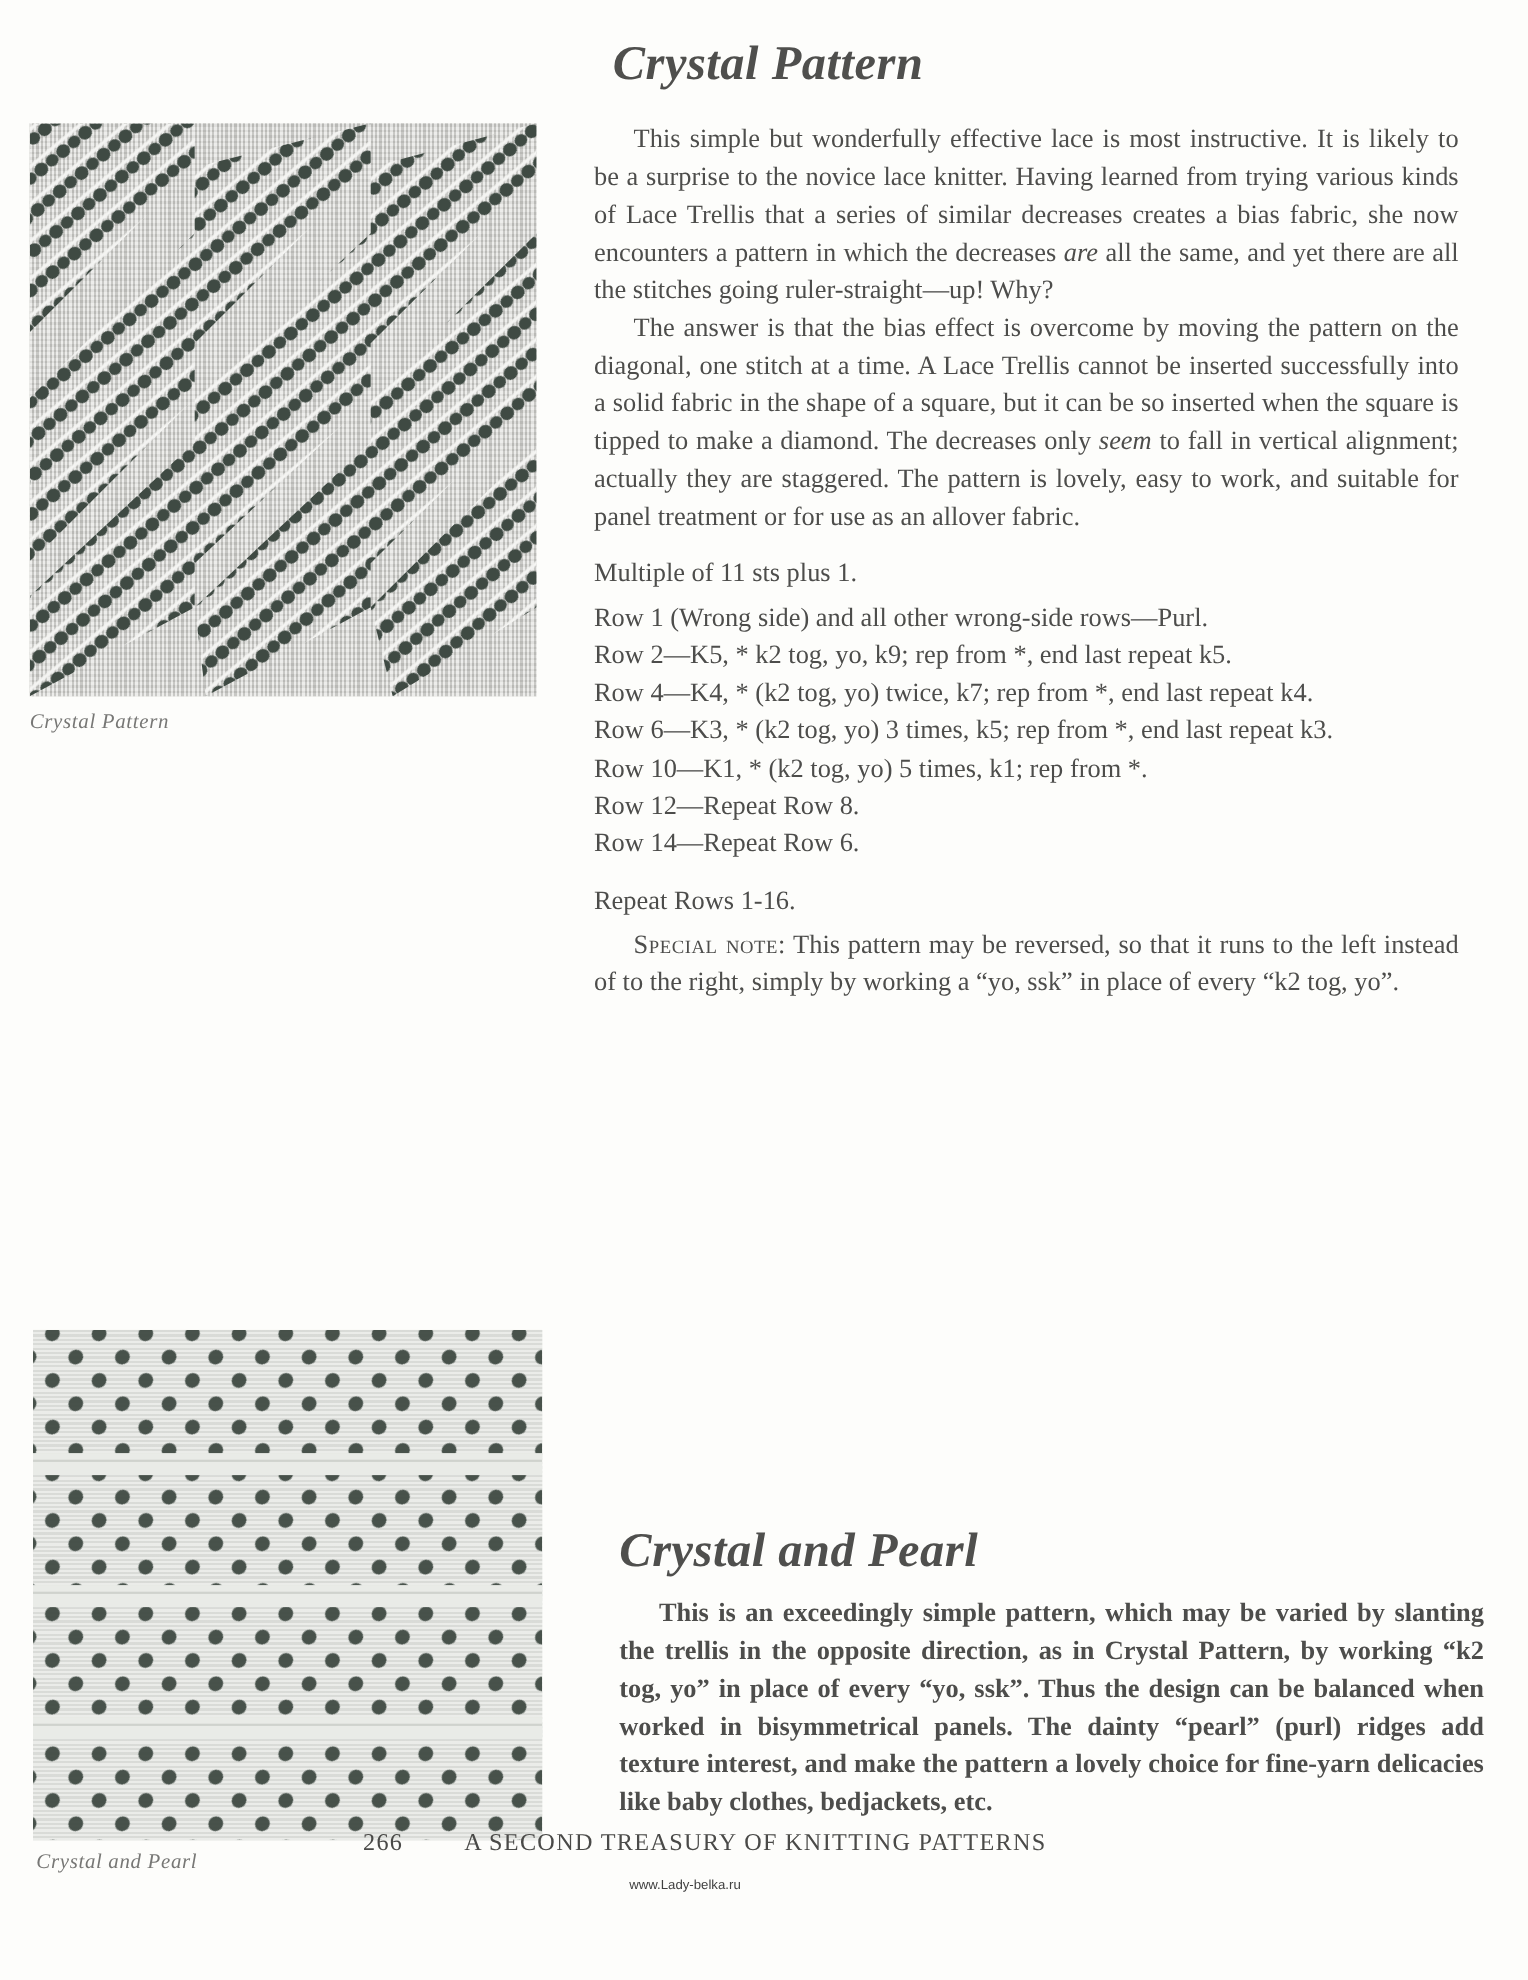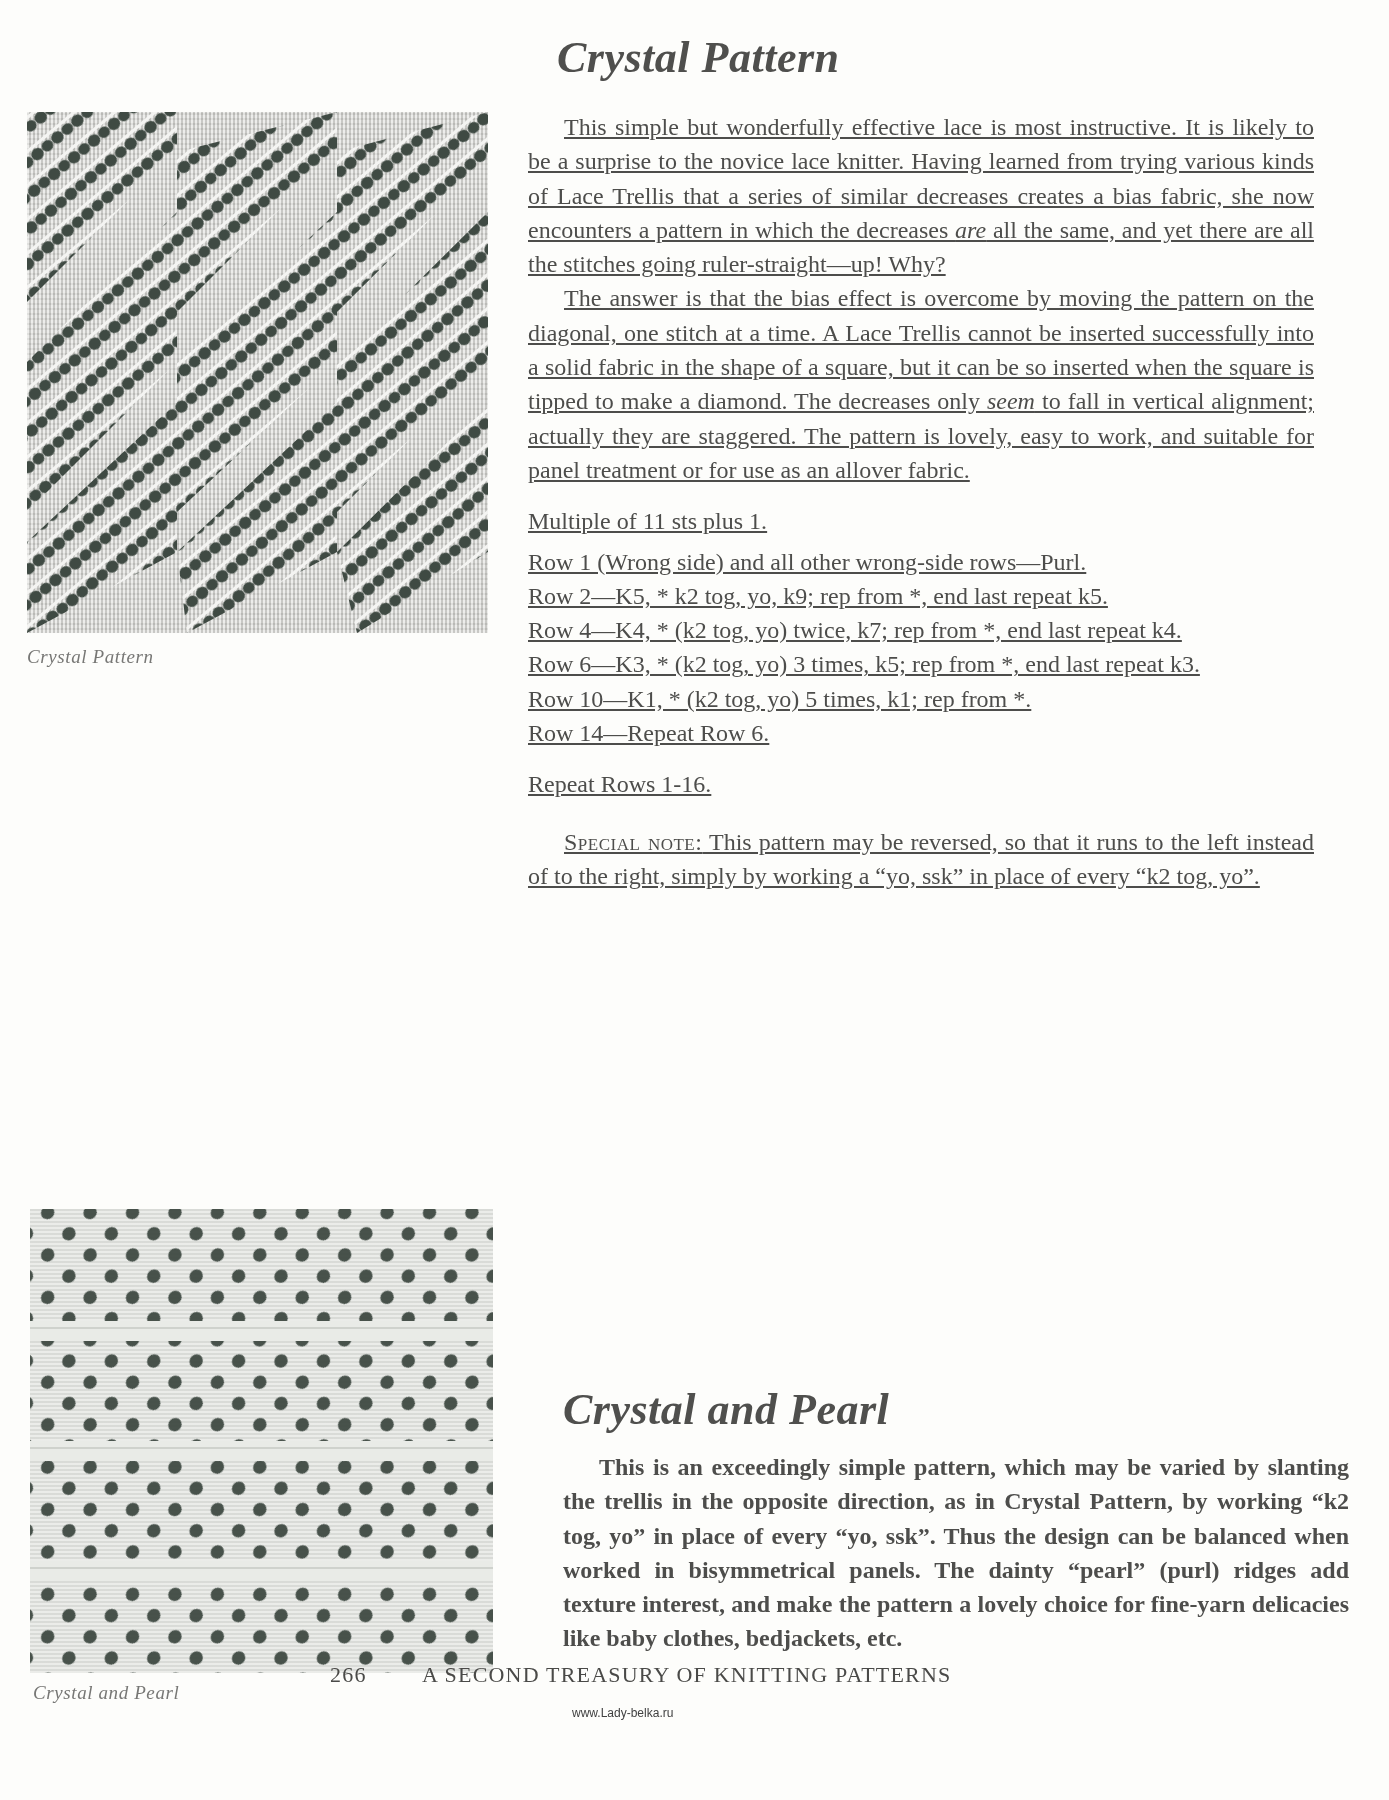--- a/index.html
+++ b/index.html
@@ -80,33 +80,34 @@
         <polygon points="0,430 150,290 150,440 0,521"></polygon>
         <polygon points="150,440 310,290 310,440 160,521"></polygon>
         <polygon points="310,440 461,290 461,440 330,521"></polygon>
       </clipPath>
     </defs>
     <rect x="0" y="0" width="461" height="521" fill="url(#eyeletDiag)" clip-path="url(#diamonds1)"></rect>
   </svg>
 </div>
 <div class="caption" style="left:27px; top:646px;">Crystal Pattern</div>
 
-<div class="body-block" style="left:528px; top:110px; width:786px;text-decoration:underline;">
+<div class="body-block" style="left:540px; top:110px; width:786px;">
   <p><span>This simple but wonderfully effective lace is most instructive. It is likely to be a surprise to the novice lace knitter. Having learned from trying various kinds of Lace Trellis that a series of similar decreases creates a bias fabric, she now encounters a pattern in which the decreases </span><em>are</em><span> all the same, and yet there are all the stitches going ruler-straight—up! Why?</span></p>
   <p><span>The answer is that the bias effect is overcome by moving the pattern on the diagonal, one stitch at a time. A Lace Trellis cannot be inserted successfully into a solid fabric in the shape of a square, but it can be so inserted when the square is tipped to make a diamond. The decreases only </span><em>seem</em><span> to fall in vertical alignment; actually they are staggered. The pattern is lovely, easy to work, and suitable for panel treatment or for use as an allover fabric.</span></p>
   <p class="center-line" style="margin-top:17px; margin-bottom:6px; text-indent:0;">Multiple of 11 sts plus 1.</p>
   <ul class="row-list">
     <li>Row 1 (Wrong side) and all other wrong-side rows—Purl.</li>
     <li>Row 2—K5, * k2 tog, yo, k9; rep from *, end last repeat k5.</li>
     <li>Row 4—K4, * (k2 tog, yo) twice, k7; rep from *, end last repeat k4.</li>
     <li>Row 6—K3, * (k2 tog, yo) 3 times, k5; rep from *, end last repeat k3.</li>
     <li>Row 10—K1, * (k2 tog, yo) 5 times, k1; rep from *.</li>
+    <li>Row 12—Repeat Row 8.</li>
     <li>Row 14—Repeat Row 6.</li>
   </ul>
-  <p class="center-line" style="margin-top:17px; margin-bottom:23px; text-indent:0;">Repeat Rows 1-16.</p>
+  <p class="center-line" style="margin-top:17px; margin-bottom:6px; text-indent:0;">Repeat Rows 1-16.</p>
   <p><span class="smallcaps">Special note:</span><span> This pattern may be reversed, so that it runs to the left instead of to the right, simply by working a “yo, ssk” in place of every “k2 tog, yo”.</span></p>
 </div>
 
 <div class="photo photo-2">
   <svg width="463" height="464" viewBox="0 0 463 464">
     <defs>
       <pattern id="eyeletDots" width="30" height="30" patternUnits="userSpaceOnUse" patternTransform="rotate(-45)">
         <ellipse cx="10" cy="15" rx="7" ry="6.5" fill="#3f4a43"></ellipse>
       </pattern>
     </defs>

